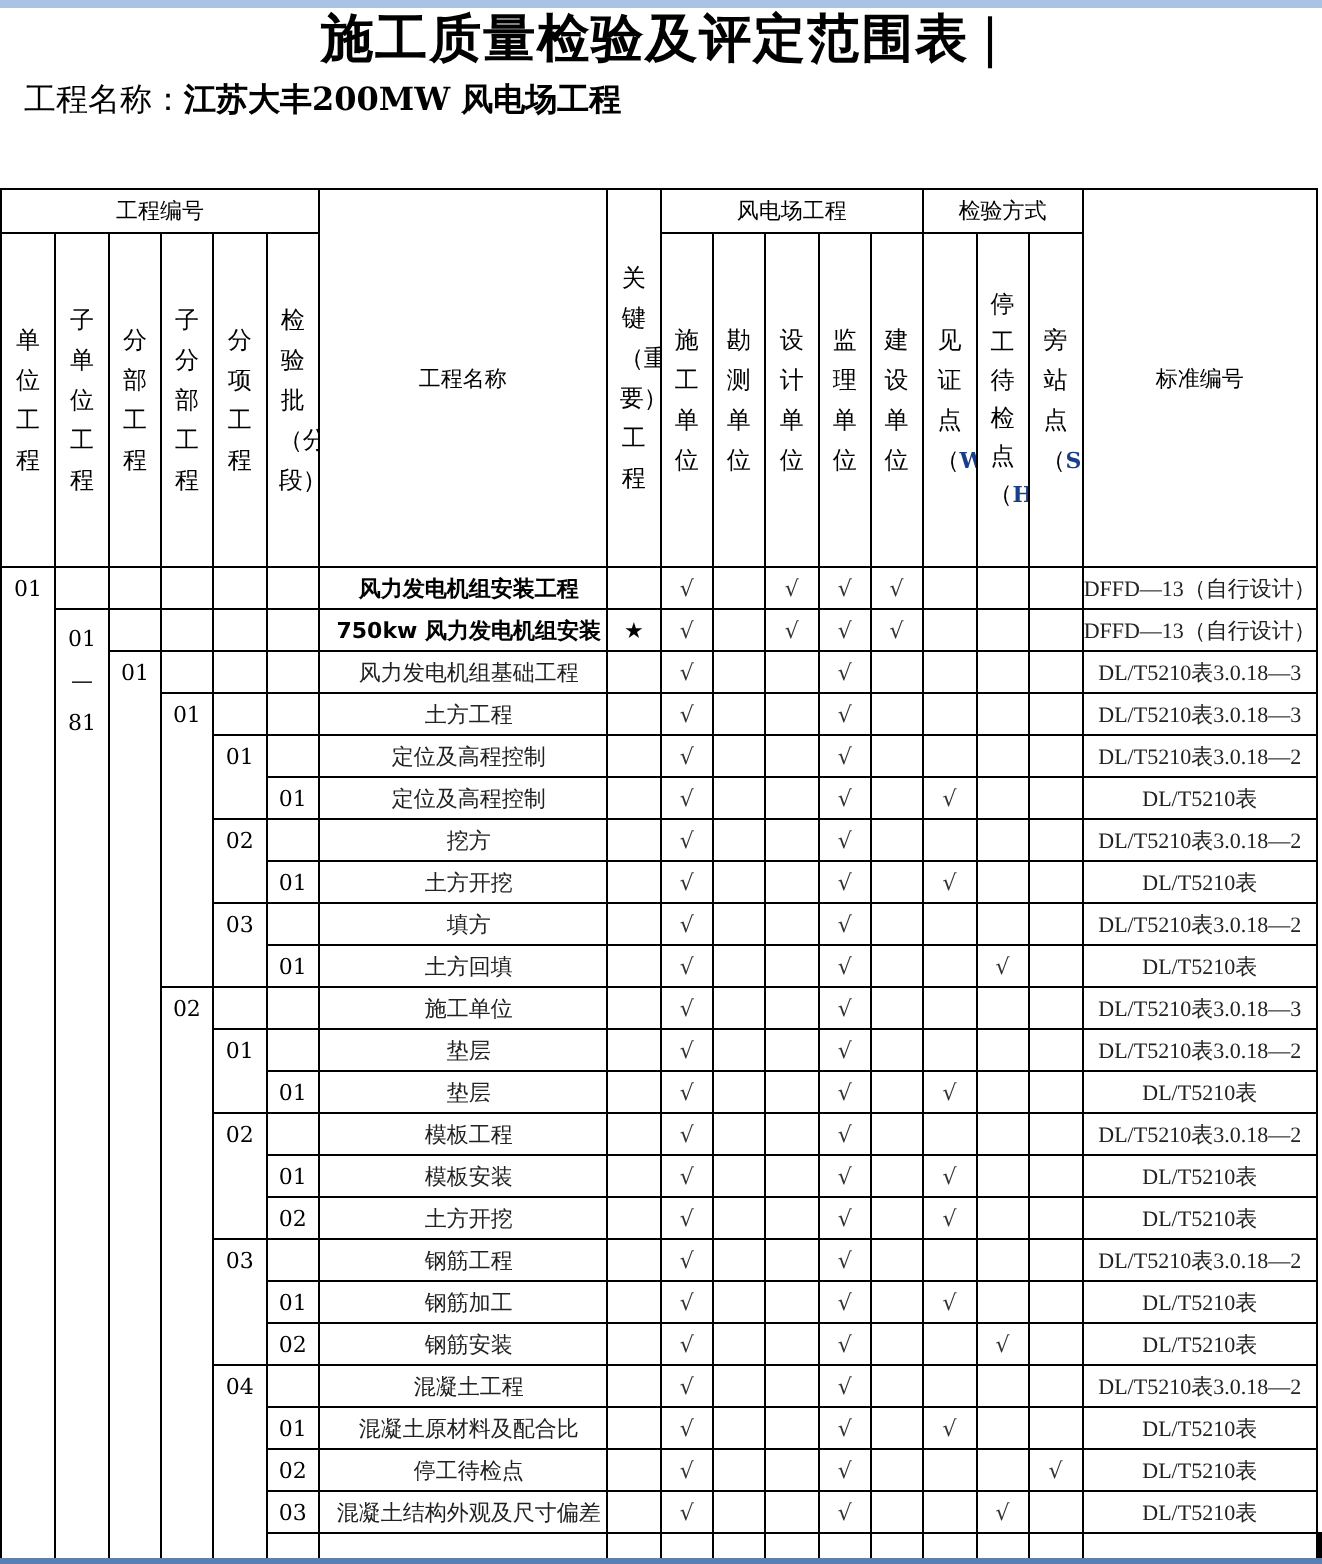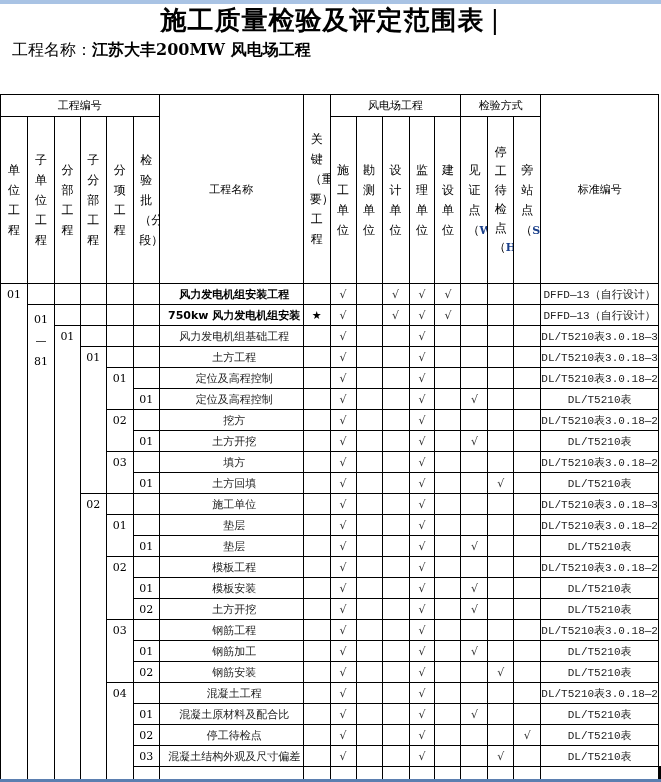--- a/index.html
+++ b/index.html
@@ -44,21 +44,21 @@
     word-break:break-all; font-size:12px;
   }
   .vtext-tight { line-height:19px; }
   tr.data td { height:20px; }
   .num { font-family:"DejaVu Serif", serif; font-size:10px; }
   td.name {
     text-align:left; padding-left:6px !important; font-size:10px;
     color:#222;
   }
   td.name.bold { font-weight:bold; color:#000; }
-  td.std { font-family:Liberation Mono, monospace; font-size:10px; color:#222; }
+  td.std { font-family:Liberation Serif, serif; font-size:10px; color:#222; }
   td.chk { font-size:10px; color:#333; }
   td.star { font-size:10px; }
   .code-top { vertical-align:top !important; padding-top:4px !important; }
   .wl { color:#1a3f8a; font-family:"DejaVu Serif", serif; font-weight:bold; font-size:11px;}
 </style>
 </head>
 <body>
 
 <div class="topbar"></div>
 

